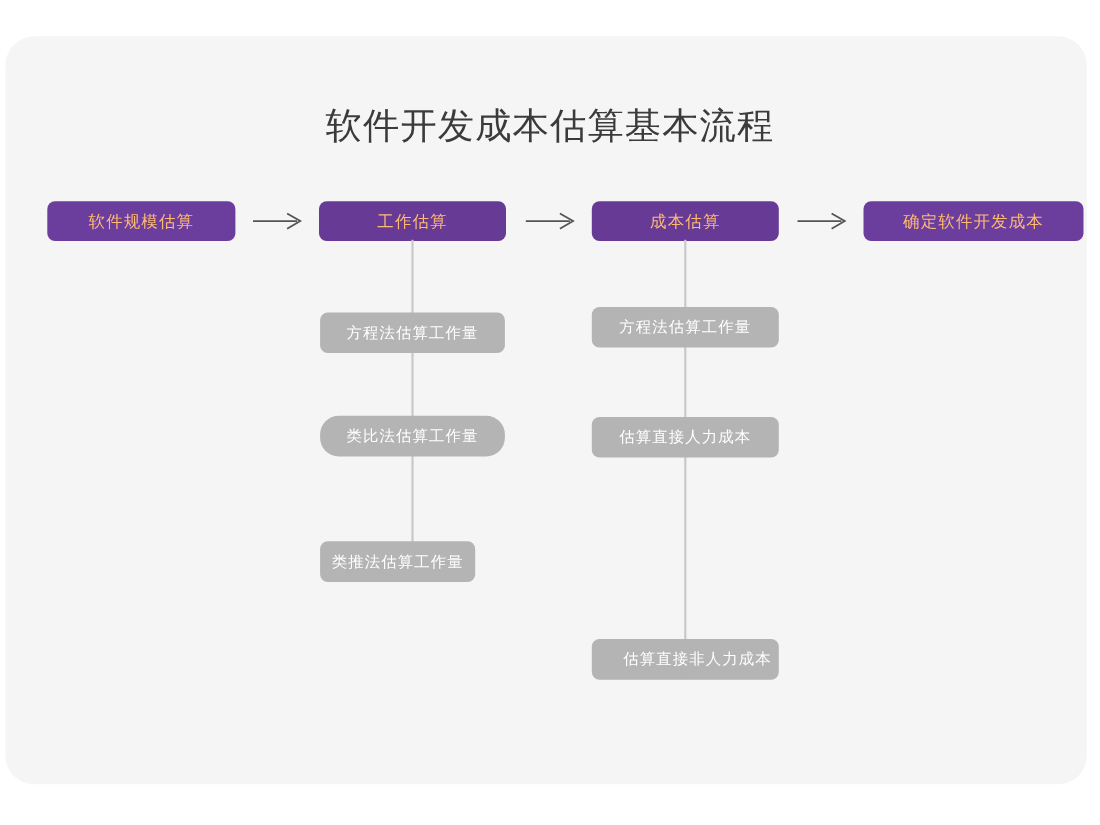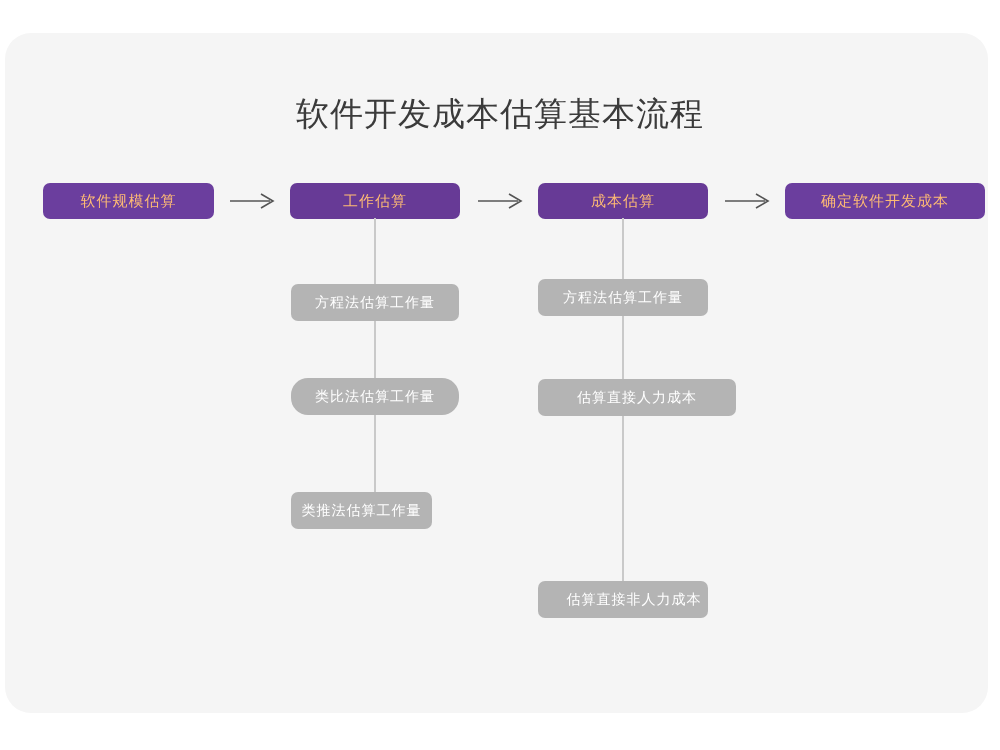--- a/index.html
+++ b/index.html
@@ -153,21 +153,21 @@
   </div>
 
   <div class="gnode" style="left:291px; top:492px; width:141px;font-family:Liberation Serif, serif;">
     <span>类推法估算工作量</span>
   </div>
 
   <div class="gnode" style="left:538px; top:279px; width:170px;">
     <span>方程法估算工作量</span>
   </div>
 
-  <div class="gnode" style="left:538px; top:379px; width:198px;">
+  <div class="gnode" style="left:538px; top:379px; width:170px;">
     <span>估算直接人力成本</span>
   </div>
 
 
   <div class="gnode" style="left:538px; top:581px; width:170px;padding-left:22px;">
     <span>估算直接非人力成本</span>
   </div>
 
 </div>
 

